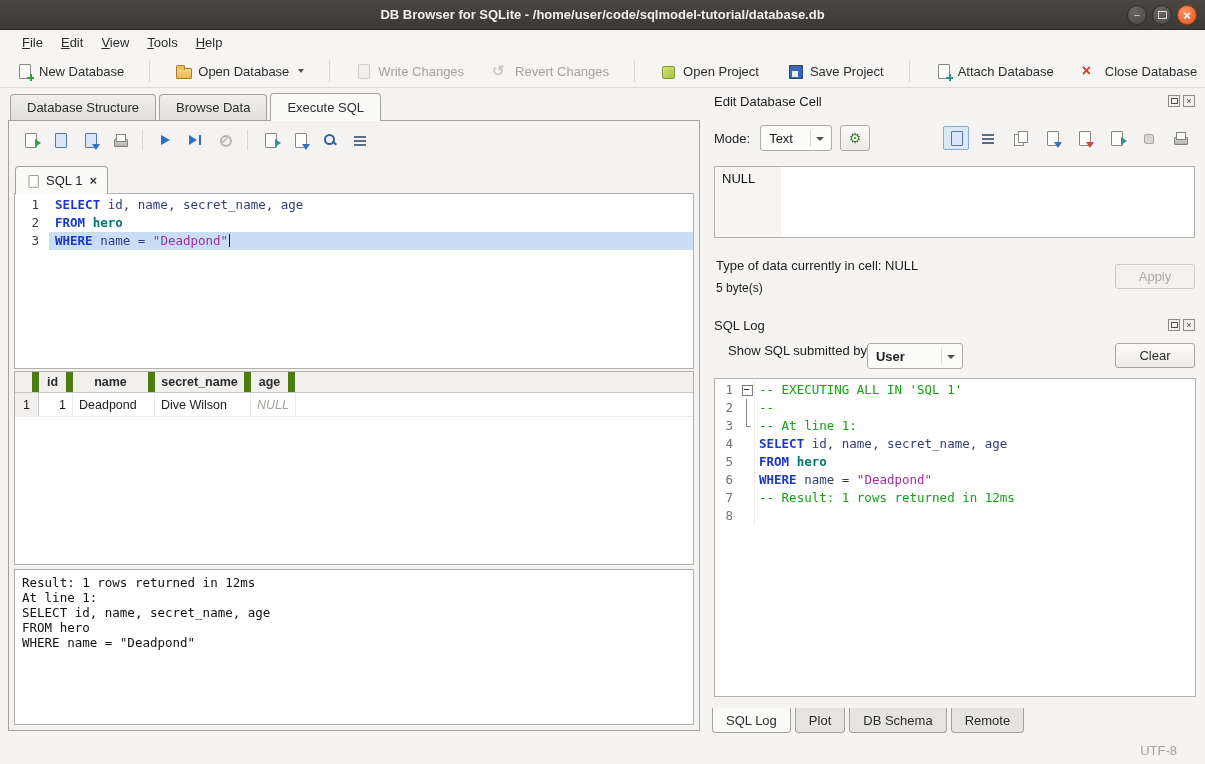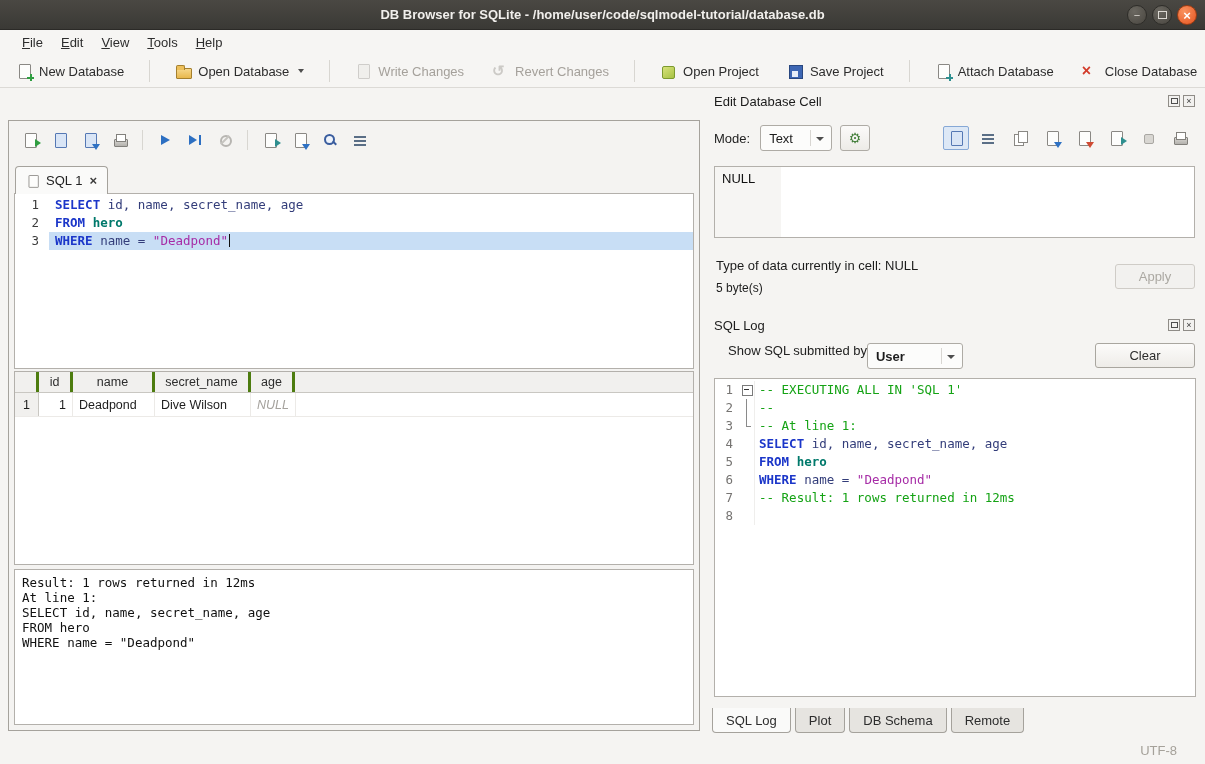--- a/index.html
+++ b/index.html
@@ -114,21 +114,21 @@
   .fold { flex: 0 0 16px; position: relative; border-right: 1px solid #efeeec; }
   .fold.minus::before { content: ""; position: absolute; left: 3px; top: 4px; width: 9px; height: 9px; border: 1px solid #7a7a7a; background: #fff; }
   .fold.minus::after { content: ""; position: absolute; left: 5px; top: 8px; width: 5px; height: 1px; background: #333; }
   .fold.line::before { content: ""; position: absolute; left: 7px; top: 0; bottom: 0; width: 1px; background: #8a8a8a; }
   .fold.end::before { content: ""; position: absolute; left: 7px; top: 0; height: 9px; width: 1px; background: #8a8a8a; }
   .fold.end::after { content: ""; position: absolute; left: 7px; top: 9px; width: 5px; height: 1px; background: #8a8a8a; }
 
   
   .results { position: absolute; top: 250px; left: 5px; width: 680px; height: 194px; background: #fff; border: 1px solid #b3b0ab; font-size: 12.5px; overflow: hidden; }
   .res-head { display: flex; height: 21px; background: #f1f0ee; border-bottom: 1px solid #c9c7c2; }
-  .th { display: flex; align-items: center; justify-content: center; border-right: 3px solid #4d7c0f; color: #2d2d2d; }
+  .th { display: flex; align-items: center; justify-content: center; border-right: 7px solid #4d7c0f; color: #2d2d2d; font-weight: bold; }
   .res-row { display: flex; height: 24px; border-bottom: 1px solid #eceae7; }
   .td { display: flex; align-items: center; padding: 0 6px; border-right: 1px solid #eceae7; color: #1c1c1c; }
   .td.rownum { background: #f1f0ee; justify-content: center; padding: 0; border-right: 1px solid #c9c7c2; }
   .td.right { justify-content: flex-end; }
   .td.isnull { color: #a5a29d; font-style: italic; }
   .res-head > :nth-child(1), .res-row > :nth-child(1) { flex: 0 0 24px; }
   .res-head > :nth-child(2), .res-row > :nth-child(2) { flex: 0 0 34px; }
   .res-head > :nth-child(3), .res-row > :nth-child(3) { flex: 0 0 82px; }
   .res-head > :nth-child(4), .res-row > :nth-child(4) { flex: 0 0 96px; }
   .res-head > :nth-child(5), .res-row > :nth-child(5) { flex: 0 0 44px; }
@@ -156,21 +156,21 @@
   .cell-edit { position: absolute; top: 74px; left: 6px; right: 2px; height: 72px; background: #fff; border: 1px solid #b3b0ab; overflow: hidden; }
   .cell-edit::before { content: ""; position: absolute; left: 0; top: 0; bottom: 0; width: 66px; background: #f6f5f3; }
   .cell-text { position: absolute; left: 7px; top: 4px; color: #111; }
 
   .type-info { position: absolute; top: 166px; left: 8px; color: #1c1c1c; }
   .size-info { position: absolute; top: 189px; left: 8px; font-size: 12px; color: #1c1c1c; }
   .btn { position: absolute; width: 80px; height: 25px; border: 1px solid #a9a69f; border-radius: 3px;
     background: linear-gradient(#fcfbfa, #eeece8); color: #2d2d2d; display: flex; align-items: center; justify-content: center; }
   .btn.apply { top: 172px; right: 2px; }
   .btn.disabled { background: #f2f1ef; border-color: #cfccc7; color: #aba8a2; }
-  .btn.clear { position: static; width: 100px; margin-left: auto; }
+  .btn.clear { position: static; width: 80px; margin-left: auto; }
 
   .logtitle { top: 224px; }
   .filter-row { position: absolute; top: 251px; left: 20px; right: 2px; height: 27px; display: flex; align-items: flex-start; }
   .combo.user { width: 96px; font-weight: bold; }
   .logbox { position: absolute; top: 286px; left: 6px; right: 1px; height: 319px; }
 
   .btabs { position: absolute; top: 616px; left: 4px; display: flex; gap: 4px; }
   .btab { display: inline-flex; align-items: center; height: 25px; padding: 0 13px; color: #2d2d2d;
     background: #e6e4e0; border: 1px solid #a5a29c; border-top: none; border-radius: 0 0 4px 4px; }
   .btab.active { background: #fafaf9; }
@@ -255,20 +255,25 @@
         </span>
       <span>Attach Database</span>
     </div>
     <div class="tbtn">
       <span class="ic"><span class="glyph closedb">×</span></span>
       <span>Close Database</span>
     </div>
   </div>
 
   <div class="left-panel">
+    <div class="main-tabs">
+      <div class="tab">Database Structure</div>
+      <div class="tab">Browse Data</div>
+      <div class="tab active">Execute SQL</div>
+    </div>
     <div class="left-frame">
 
       <div class="sqltoolbar">
         <span class="sbtn">
             <span class="ic">
               <span class="shape doc16"></span>
               <span class="badge arr-green-right"></span>
             </span>
           </span>
         <span class="sbtn">

